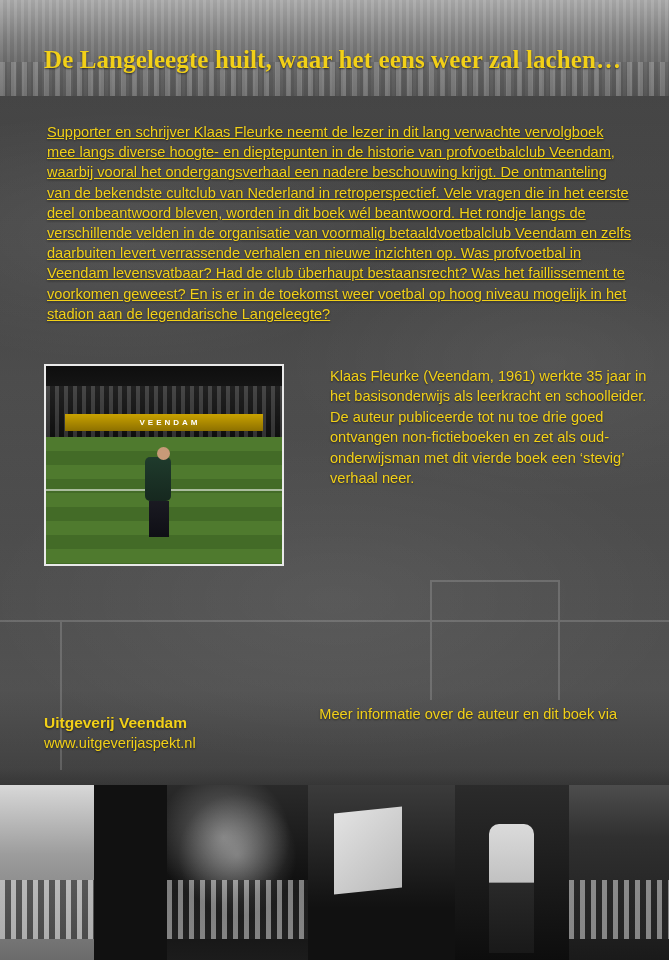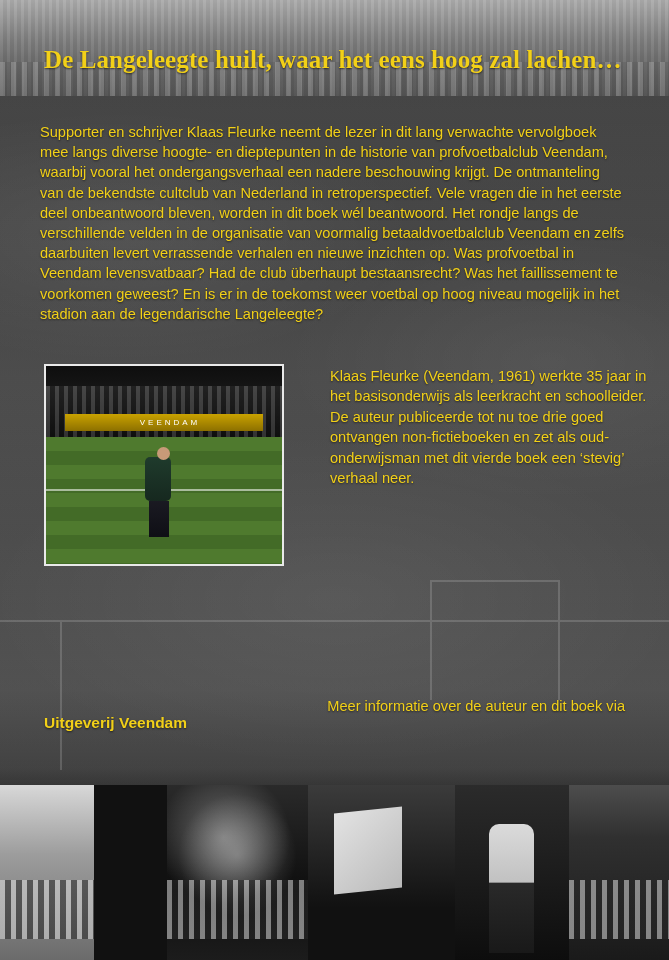--- a/index.html
+++ b/index.html
@@ -146,27 +146,28 @@
     width: 600px;
     font-family: "Liberation Serif", serif;
     font-size: 25px;
     font-weight: 700;
     color: #f2d018;
     letter-spacing: .1px;
     text-shadow: 0 1px 2px rgba(0,0,0,.6);
   }
   .blurb {
     position: absolute;
-    left: 40px;
+    left: 47px;
     top: 122px;
     width: 586px;
     color: #f2d018;
     font-size: 14.6px;
     line-height: 20.2px;
     text-shadow: 0 1px 2px rgba(0,0,0,.55);
+    text-decoration: underline;
   }
   .blurb p { margin: 0; }
 
   .author-photo {
     position: absolute;
     left: 44px;
     top: 364px;
     width: 240px;
     height: 202px;
     border: 2px solid #e9e9e9;
@@ -183,21 +184,21 @@
       repeating-linear-gradient(90deg, rgba(200,200,200,.20) 0 4px, rgba(20,20,20,.25) 4px 9px),
       linear-gradient(180deg, #262626, #0d0d0d);
   }
   .ap-banner {
     position: absolute; left: 8%; top: 24%;
     width: 84%; height: 9%;
     background: linear-gradient(180deg, #c9a200, #8d7000);
     color: #fff;
     font-size: 8px;
     letter-spacing: 3px;
-    font-weight: normal;
+    font-weight: bold;
     text-align: center;
     line-height: 18px;
     overflow: hidden;
     padding-left: 12px;
   }
   .ap-grass {
     position: absolute; left:0; top:36%; width:100%; height:64%;
     background:
       repeating-linear-gradient(180deg, #4f7a2e 0 14px, #436b27 14px 28px);
   }
@@ -256,21 +257,21 @@
     position: absolute;
     right: 44px;
     top: 696px;
     width: 360px;
     text-align: right;
     color: #f2d018;
     font-size: 14.6px;
     line-height: 21px;
     text-shadow: 0 1px 2px rgba(0,0,0,.55);
   }
-  .moreinfo p { margin: 0; }
+  .moreinfo p { margin: 8px; }
   .moreinfo .it { font-style: italic; font-weight: 600; }
 </style>
 </head>
 <body>
 
 <div class="cover">
 
   <div class="bg-base"></div>
   <div class="bg-top-strip"></div>
   <div class="bg-mid-ghost"></div>
@@ -300,21 +301,21 @@
     <div class="bp bp5">
       <div class="bp-player"></div>
     </div>
     <div class="bp bp6">
       <div class="bp-crowdrow"></div>
     </div>
   </div>
 
   <div class="content">
 
-    <div class="title">De Langeleegte huilt, waar het eens hoog zal lachen…</div>
+    <div class="title">De Langeleegte huilt, waar het eens weer zal lachen…</div>
 
     <div class="blurb">
       <p>Supporter en schrijver Klaas Fleurke neemt de lezer in dit lang verwachte vervolgboek mee langs diverse hoogte- en dieptepunten in de historie van profvoetbalclub Veendam, waarbij vooral het ondergangsverhaal een nadere beschouwing krijgt. De ontmanteling van de bekendste cultclub van Nederland in retroperspectief. Vele vragen die in het eerste deel onbeantwoord bleven, worden in dit boek wél beantwoord. Het rondje langs de verschillende velden in de organisatie van voormalig betaaldvoetbalclub Veendam en zelfs daarbuiten levert verrassende verhalen en nieuwe inzichten op. Was profvoetbal in Veendam levensvatbaar? Had de club überhaupt bestaansrecht? Was het faillissement te voorkomen geweest? En is er in de toekomst weer voetbal op hoog niveau mogelijk in het stadion aan de legendarische Langeleegte?</p>
     </div>
 
     <div class="author-photo">
       <div class="ap-sky"></div>
       <div class="ap-stand"></div>
       <div class="ap-banner">VEENDAM</div>
       <div class="ap-grass"></div>
@@ -324,20 +325,21 @@
       <div class="ap-man-head"></div>
     </div>
 
     <div class="author-bio">
       <p style="white-space:pre-line;">Klaas Fleurke (Veendam, 1961) werkte 35 jaar in het basisonderwijs als leerkracht en schoolleider.
 De auteur publiceerde tot nu toe drie goed ontvangen non-fictieboeken en zet als oud-onderwijsman met dit vierde boek een ‘stevig’ verhaal neer.</p>
     </div>
 
     <div class="publisher">
       <div class="name">Uitgeverij Veendam</div>
+      <div class="site">www.uitgeverijaspekt.nl</div>
     </div>
 
     <div class="moreinfo">
       <p>Meer informatie over de auteur en dit boek via</p>
     </div>
 
   </div>
 </div>
 
 </body></html>

